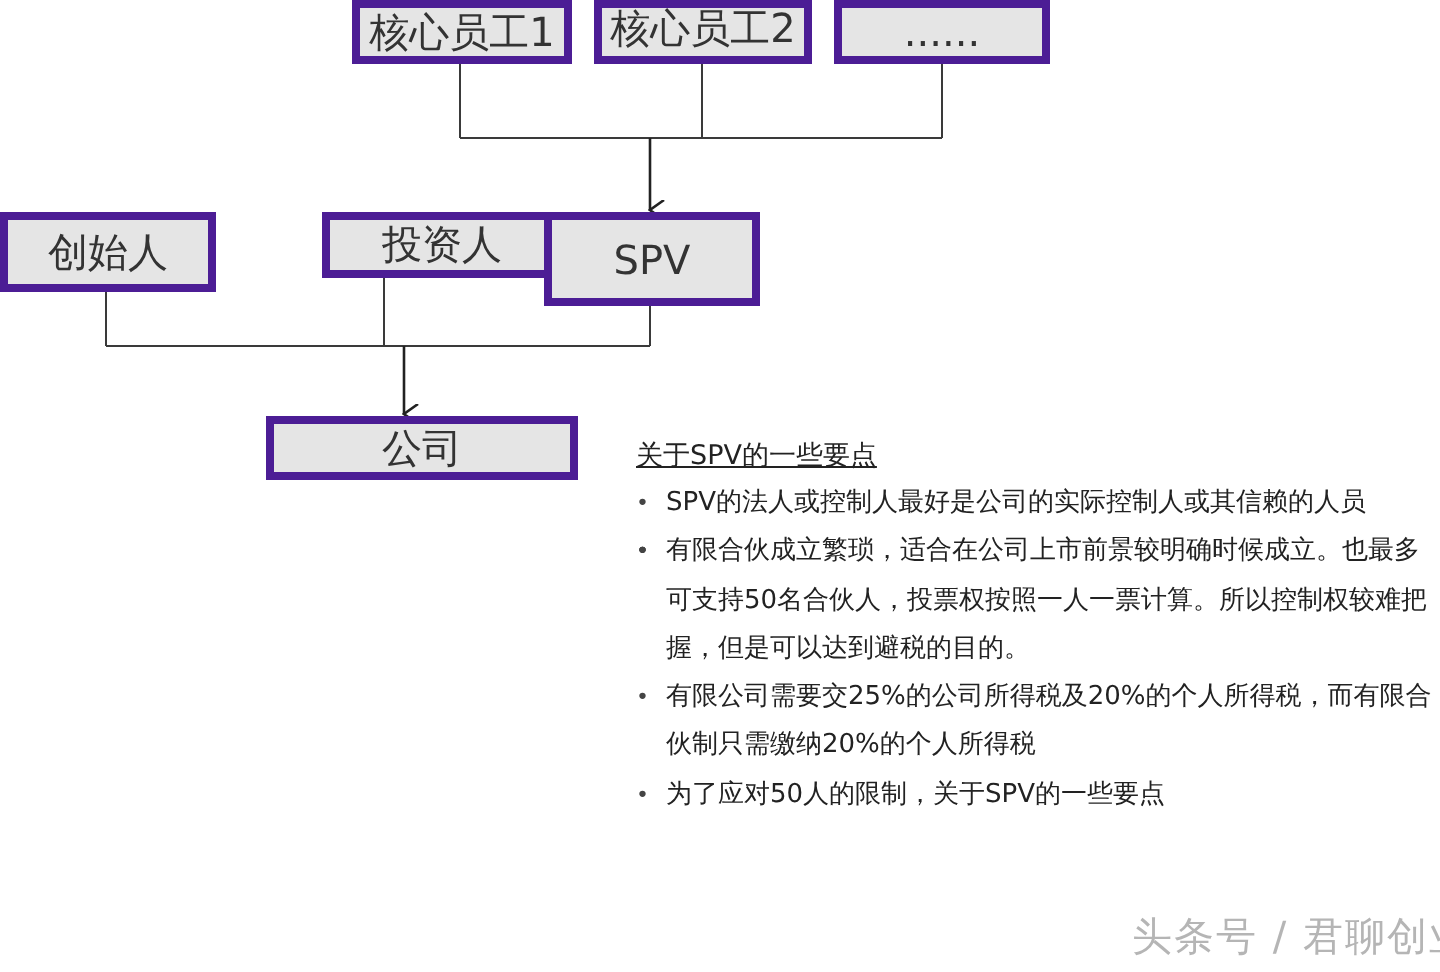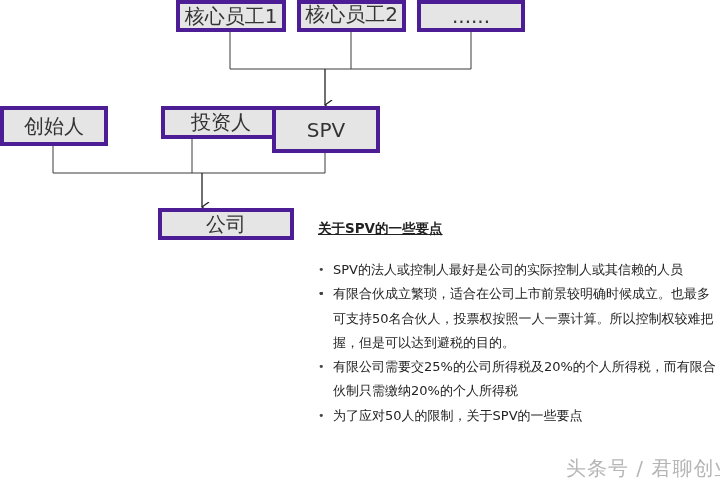--- a/index.html
+++ b/index.html
@@ -14,22 +14,22 @@
       border: 4px solid #4c1d95; background: #e5e5e5;
       display: flex; align-items: center; justify-content: center;
       font-size: 20px; color: #333;
     }
     svg.lines { position: absolute; left: 0; top: 0; }
     .notes {
       position: absolute; left: 318px; top: 217px; width: 400px;
       font-size: 13px; color: #222;
     }
     .notes-title {
-      font-weight: bold; text-decoration: underline; font-size: 13.5px;
-      height: 22px; line-height: 22px; margin-bottom: 19px;
+      font-weight: normal; text-decoration: underline; font-size: 13.5px;
+      height: 22px; line-height: 22px; margin-bottom: 1px;
     }
     .notes ul { list-style: none; margin: 0; padding: 0; }
     .notes li {
       position: relative; padding-left: 15px; line-height: 24.3px;
     }
     .notes li .dot {
       position: absolute; left: 0; top: 0; font-size: 11px; color: #444;
     }
     .watermark {
       position: absolute; left: 566px; top: 455px;
@@ -73,21 +73,21 @@
 <div class="box" style="left:0px; top:106px; width:108px; height:40px;">
   <span>创始人</span>
 </div>
 <div class="box" style="left:139px; top:106px; width:120px; height:33px;margin-left:22px;">
   <span>投资人</span>
 </div>
 <div class="box" style="left:272px; top:106px; width:108px; height:47px;">
   <span>SPV</span>
 </div>
 
-<div class="box" style="left:133px; top:208px; width:136px; height:32px;margin-left:25px;">
+<div class="box" style="left:133px; top:208px; width:156px; height:32px;">
   <span>公司</span>
 </div>
 
 <div class="notes">
   <div class="notes-title">关于SPV的一些要点</div>
   <ul>
     <li><span class="dot">•</span><span>SPV的法人或控制人最好是公司的实际控制人或其信赖的人员</span></li>
     <li><span class="dot">•</span></li>
     <li><span class="dot">•</span></li>
     <li><span class="dot">•</span><span>有限合伙成立繁琐，适合在公司上市前景较明确时候成立。也最多可支持50名合伙人，投票权按照一人一票计算。所以控制权较难把握，但是可以达到避税的目的。</span></li>

